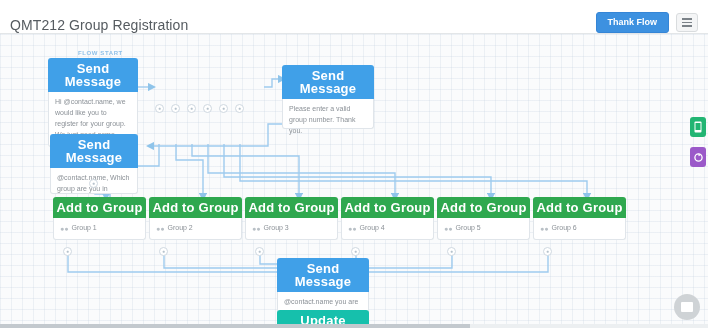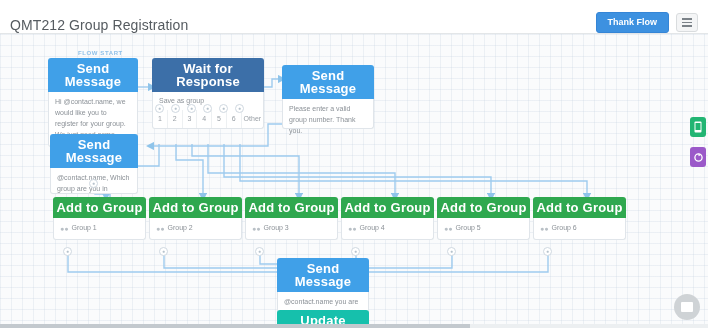--- a/index.html
+++ b/index.html
@@ -161,35 +161,20 @@
       </g>
     </svg>
 
     <div class="flow-start-tag" style="left:78px; top:16px;">FLOW START</div>
 
     <div class="node" style="left:48px; top:24px; width:90px;">
       <div class="node-hd hd-blue">Send Message</div>
       <div class="node-bd" style="height:55px;">Hi @contact.name, we would like you to register for your group. We just need some information from you so that it will be easy to communicate and share information with you. Lets start.</div>
     </div>
 
-    <div class="node" style="left:152px; top:24px; width:112px;">
-      <div class="node-hd hd-navy">Wait for Response</div>
-      <div class="node-bd" style="padding:0;">
-        <div class="saveas">Save as group</div>
-        <div class="opt-row">
-          <div class="opt-cell">1</div>
-          <div class="opt-cell">2</div>
-          <div class="opt-cell">3</div>
-          <div class="opt-cell">4</div>
-          <div class="opt-cell">5</div>
-          <div class="opt-cell">6</div>
-          <div class="opt-cell">Other</div>
-        </div>
-      </div>
-    </div>
 
     <div class="dot" style="left:155px; top:70px;">●</div>
     <div class="dot" style="left:171px; top:70px;">●</div>
     <div class="dot" style="left:187px; top:70px;">●</div>
     <div class="dot" style="left:203px; top:70px;">●</div>
     <div class="dot" style="left:219px; top:70px;">●</div>
     <div class="dot" style="left:235px; top:70px;">●</div>
 
     <div class="node" style="left:282px; top:31px; width:92px;">
       <div class="node-hd hd-blue">Send Message</div>

